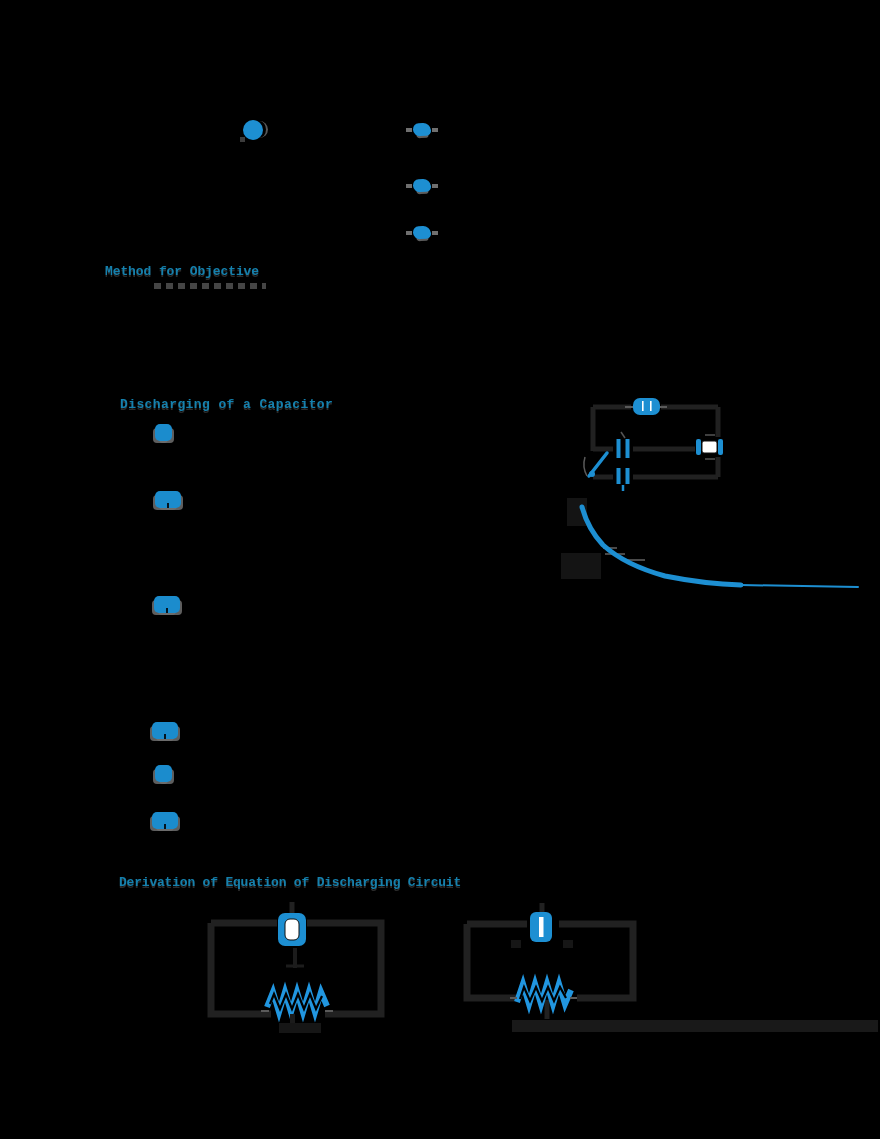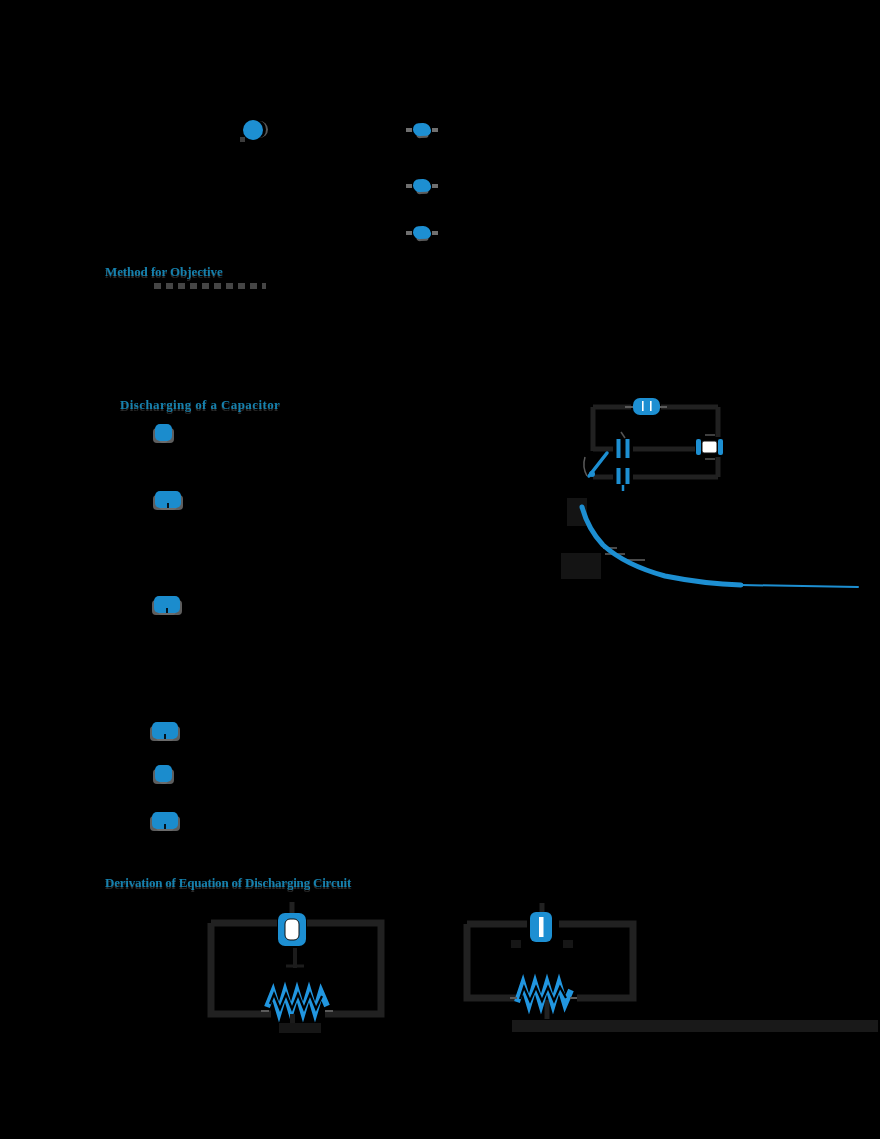--- a/index.html
+++ b/index.html
@@ -1,27 +1,27 @@
 <!DOCTYPE html>
 <html><head>
 <meta charset="utf-8">
 <style>
   html,body{margin:0;padding:0;background:#000;}
   .page{
     position:relative;width:880px;height:1119px;background:#000;overflow:hidden;
-    font-family:Liberation Serif, serif;
+    font-family:Liberation Mono, monospace;
   }
   
   .heading{
     position:absolute;margin:0;font-size:13px;font-weight:bold;color:#1581ae;
     letter-spacing:-0.1px;text-shadow:0 2px 0 rgba(95,95,95,.45);white-space:nowrap;
   }
   .h-method{left:105px;top:264px;}
   .h-discharging{left:120px;top:397px;letter-spacing:0.4px;}
-  .h-derivation{left:105px;top:875px;letter-spacing:-0.2px;}
+  .h-derivation{left:119px;top:875px;letter-spacing:-0.2px;}
   
   .subtext-fragments{
     position:absolute;left:154px;top:283px;width:112px;height:6px;
     background:repeating-linear-gradient(90deg,#565656 0 7px,transparent 7px 12px);
     opacity:.8;
   }
   
   .circle-badge{position:absolute;left:243px;top:120px;width:20px;height:20px;
     border-radius:50%;background:#1d8fd2;}
   .circle-badge::after{content:"";position:absolute;right:-5px;top:1px;width:9px;height:17px;

